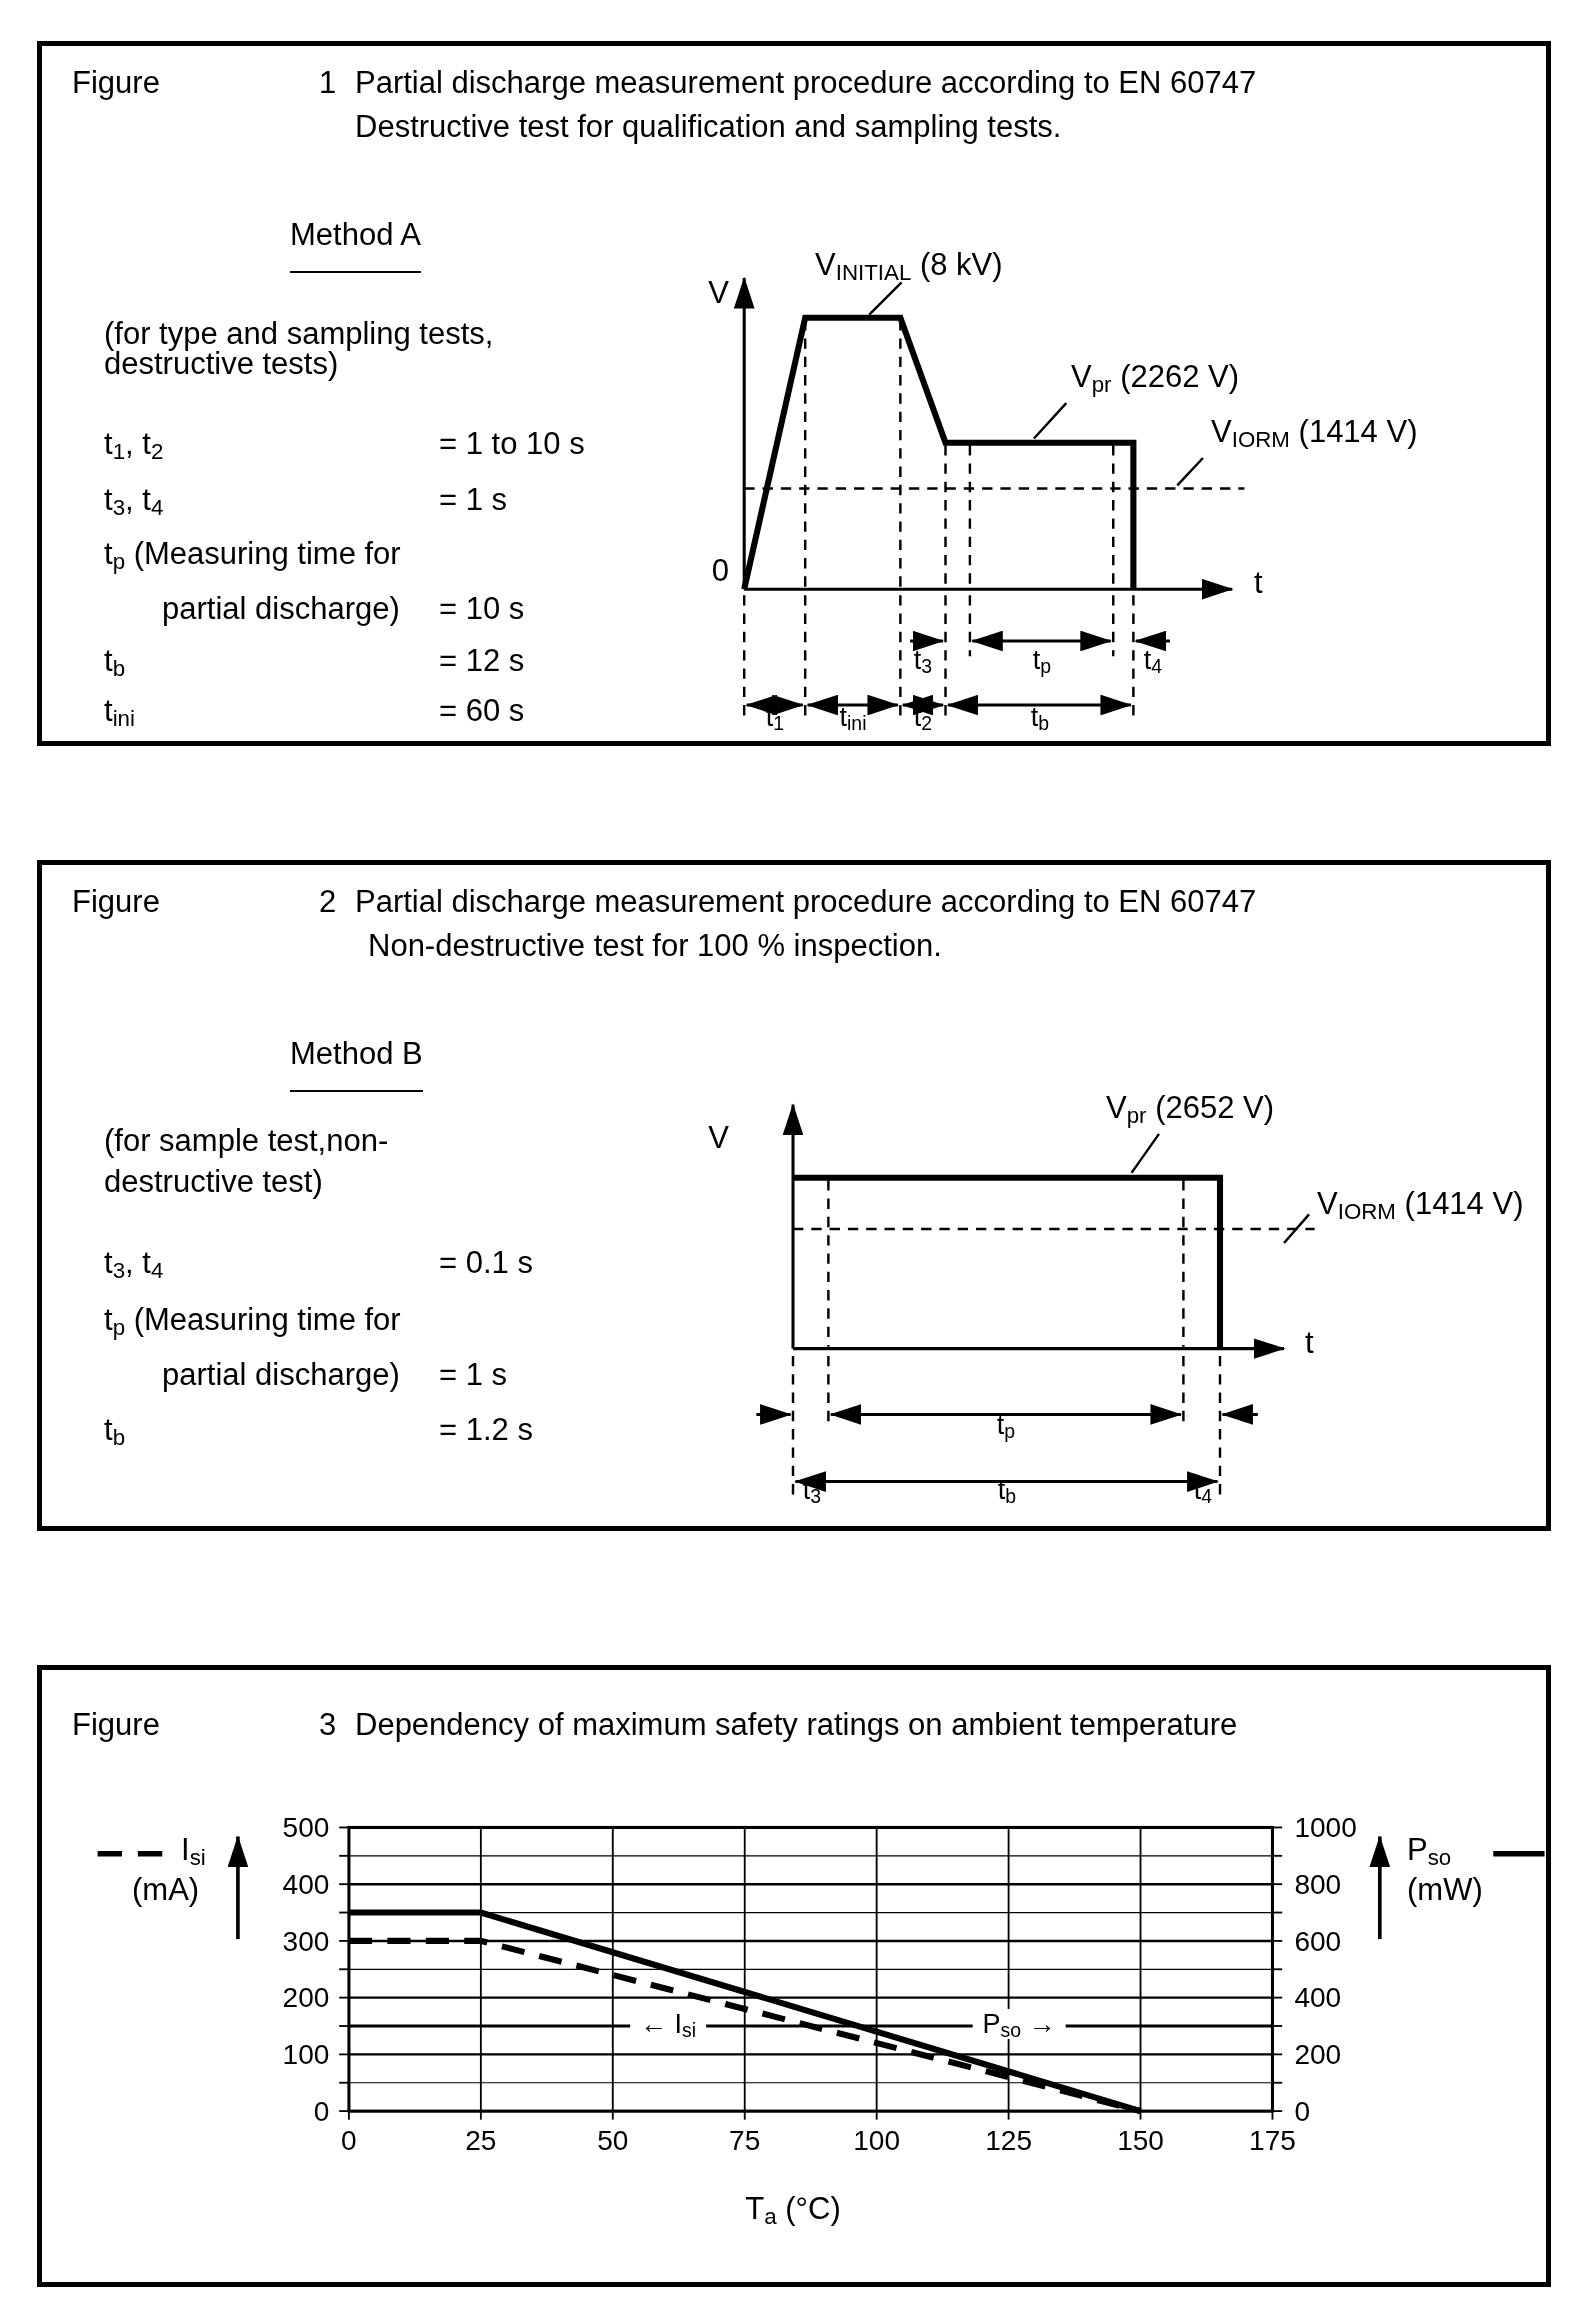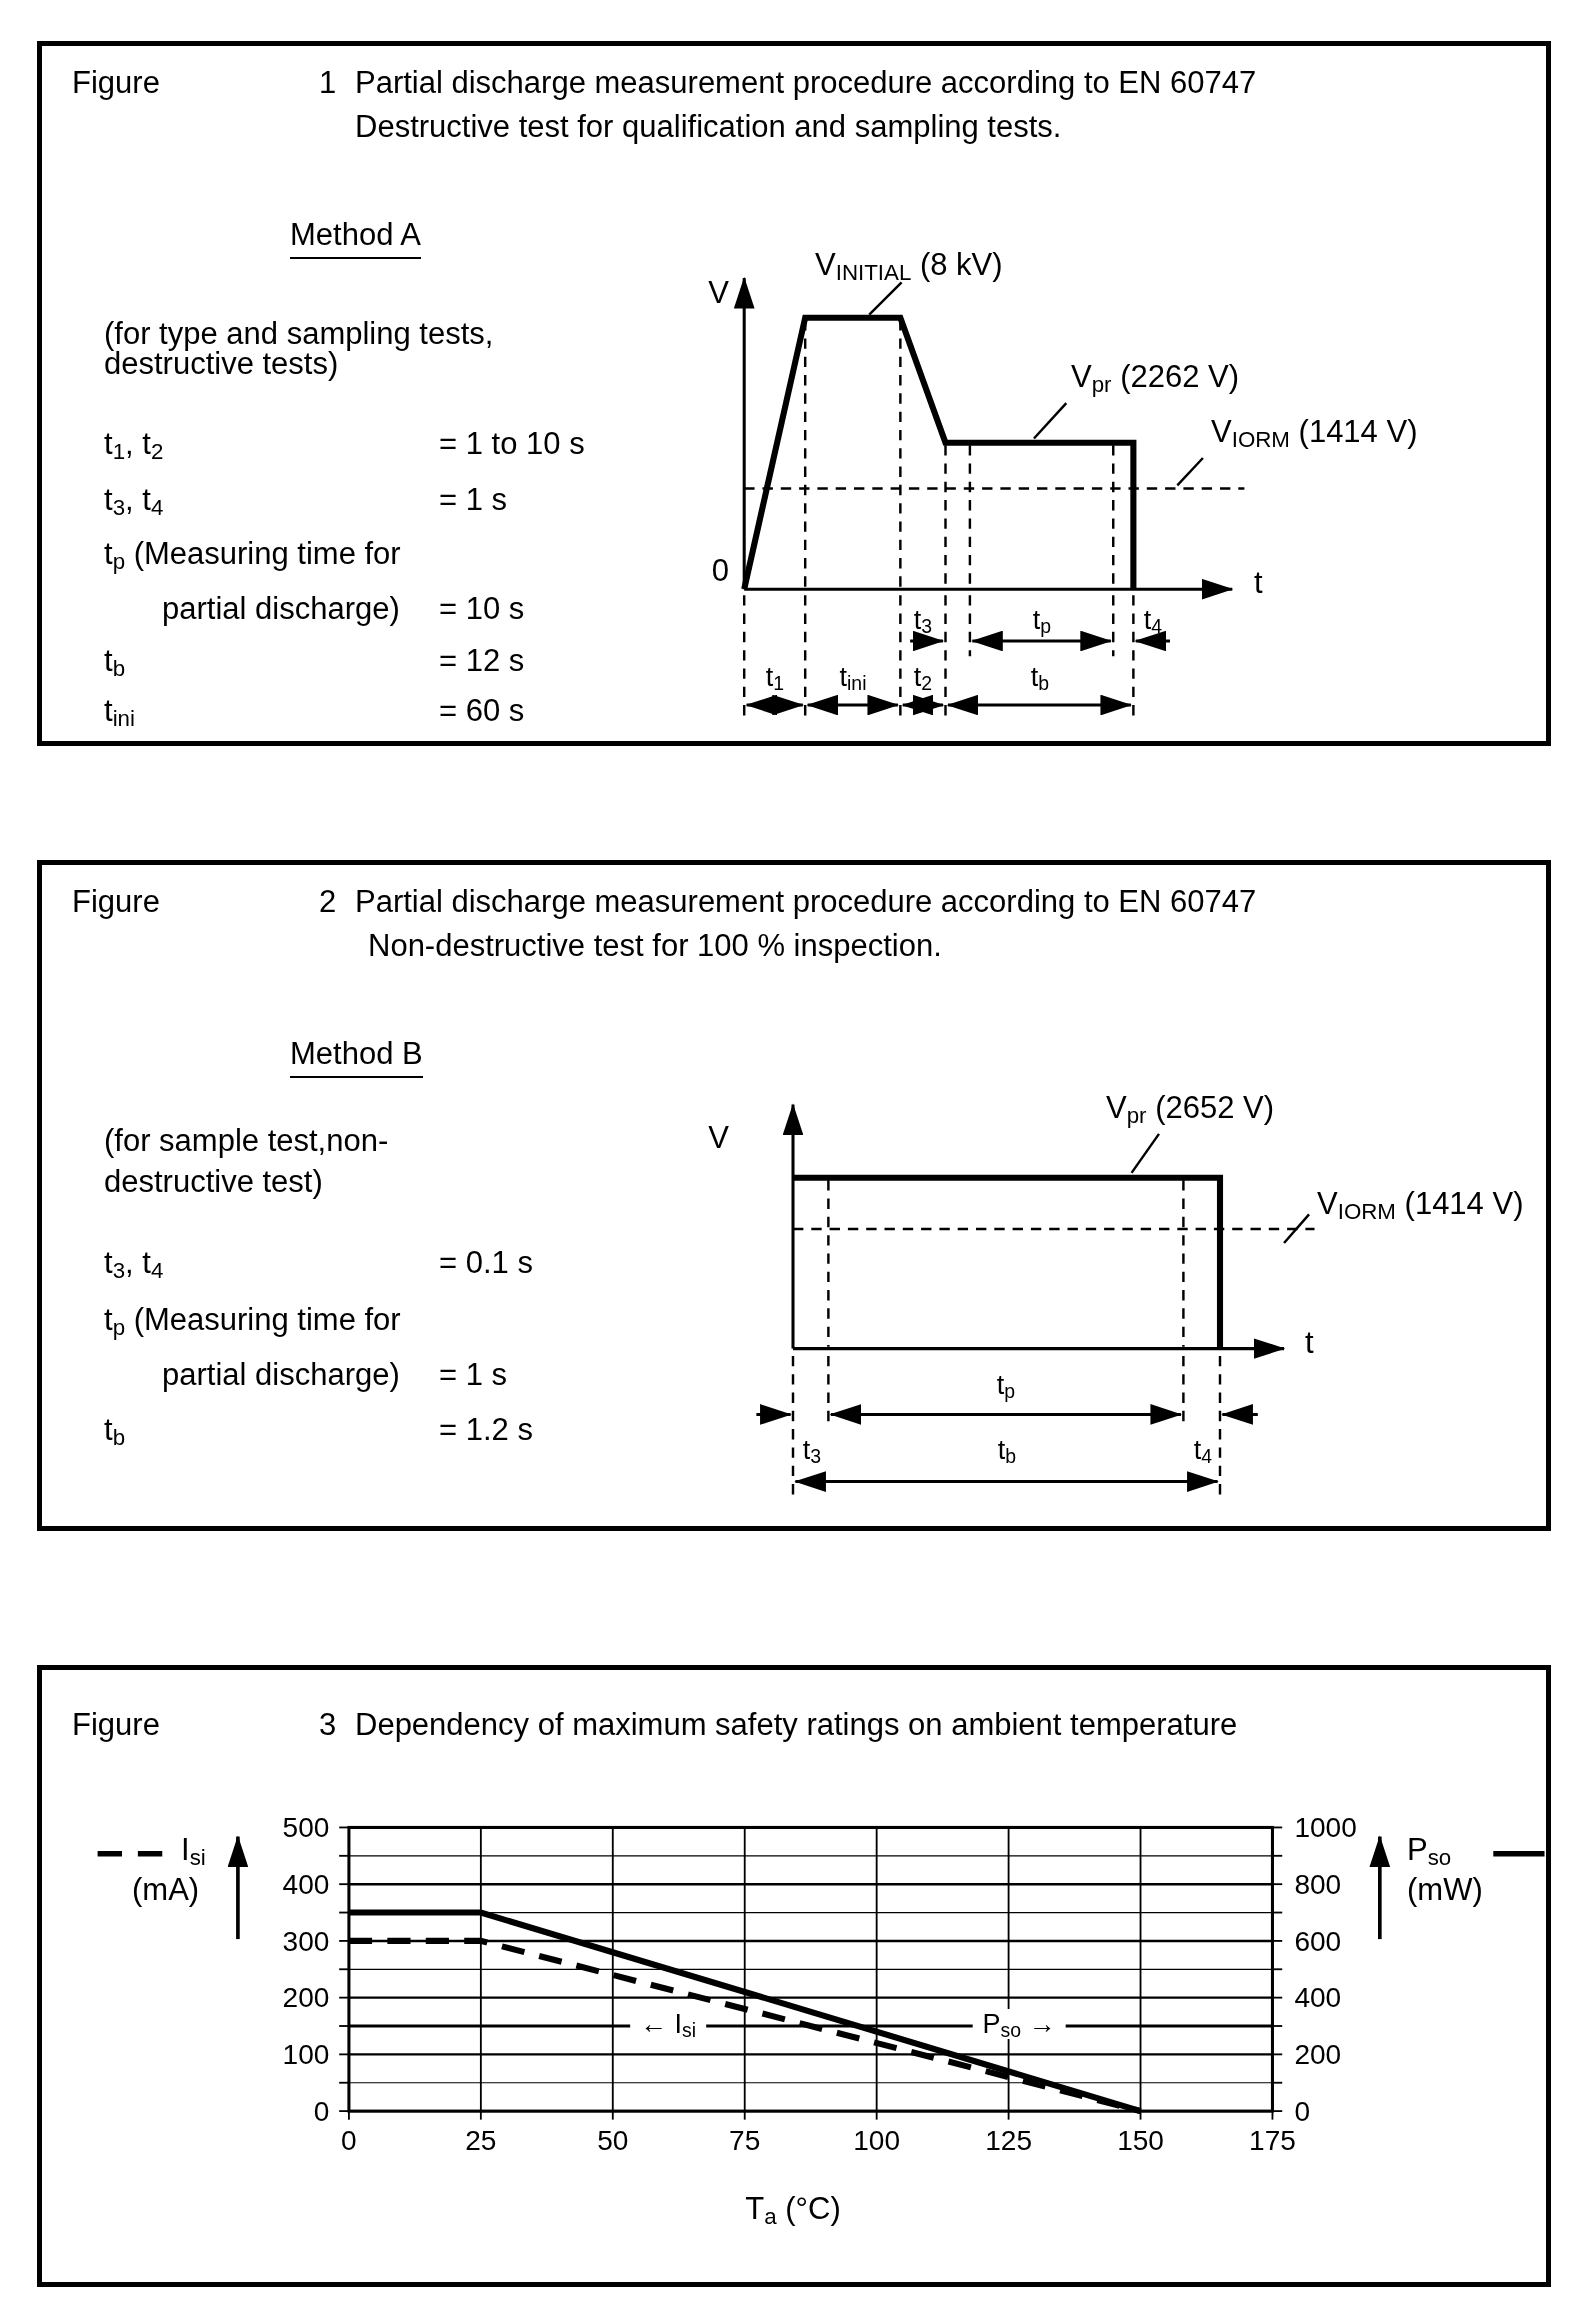--- a/index.html
+++ b/index.html
@@ -6,24 +6,24 @@
   body{width:1586px;height:2319px;position:relative;color:#000;
        font-family:"Liberation Sans","DejaVu Sans",sans-serif;}
   .box{position:absolute;left:37px;width:1514px;border:5.5px solid #000;
        background:#fff;box-sizing:border-box;}
   #box1{top:41px;height:705px;}
   #box2{top:860px;height:671px;}
   #box3{top:1665px;height:622px;}
   #art{position:absolute;left:0;top:0;z-index:2;pointer-events:none;}
   .t{position:absolute;z-index:3;font-size:31px;line-height:1.12;white-space:nowrap;}
   .d{position:absolute;z-index:3;font-size:27px;white-space:nowrap;
-     width:104px;margin-left:-52px;text-align:center;}
+     width:104px;margin-left:-52px;text-align:center;margin-top:40px;}
   .r{text-align:right;}
   sub{font-size:0.72em;vertical-align:-0.22em;line-height:0;}
-  .method{border-bottom:2.4px solid #000;padding-bottom:5px;}
+  .method{border-bottom:2.4px solid #000;padding-bottom:19px;}
   .mask{background:#fff;padding:0 9.8px;transform:translateX(-50%);}
   svg text{font-family:"Liberation Sans","DejaVu Sans",sans-serif;fill:#000;}
 </style>
 </head>
 <body>
 
 <div class="box" id="box1"></div>
 <div class="box" id="box2"></div>
 <div class="box" id="box3"></div>
 

